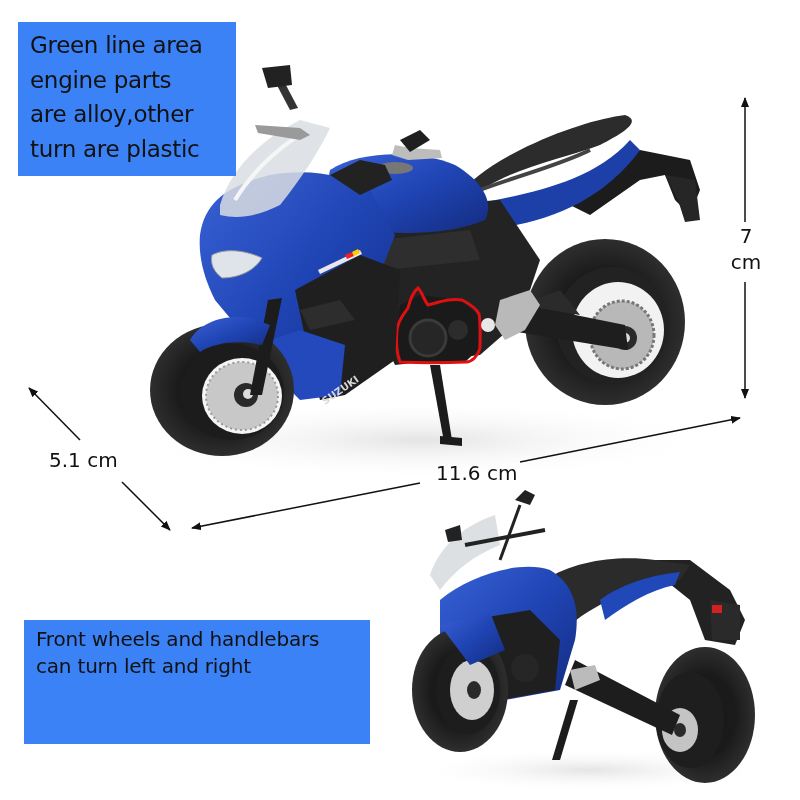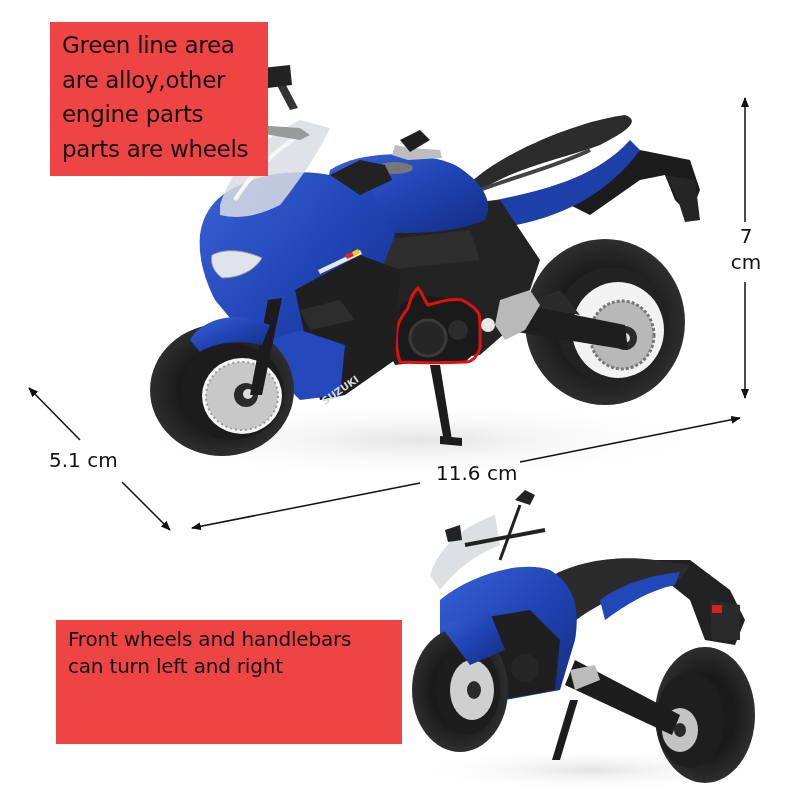--- a/index.html
+++ b/index.html
@@ -1,17 +1,17 @@
 <!DOCTYPE html>
 <html><head>
 <meta charset="utf-8">
 <style>
   html, body { margin:0; padding:0; background:#ffffff; }
   body { width:800px; height:800px; position:relative; overflow:hidden; font-family:"DejaVu Sans", "Liberation Sans", sans-serif; }
-  .green-box { position:absolute; background:#ef4444; color:#111;margin-left:32px; }
+  .green-box { position:absolute; background:#3b82f6; color:#111; }
   #top-box { left:18px; top:22px; width:218px; height:154px; padding:6px 0 0 12px; box-sizing:border-box; }
   #top-box .line { font-size:23px; line-height:34.5px; letter-spacing:-0.3px; white-space:nowrap; }
   #bottom-box { left:24px; top:620px; width:346px; height:124px; padding:6px 0 13px 12px; box-sizing:border-box; }
   #bottom-box .line { font-size:20px; line-height:27px; white-space:nowrap; letter-spacing:-0.2px; }
   #bottom-box .gap { height:10px; }
   .dim-label { position:absolute; font-size:20px; color:#111; white-space:nowrap; }
   #dim-width-label { left:49px; top:448px; }
   #dim-length-label { left:436px; top:461px; }
   #dim-height-label { left:724px; top:223px; text-align:center; width:44px; line-height:26px; }
   svg { position:absolute; left:0; top:0; }
@@ -166,23 +166,23 @@
     <line x1="122" y1="482" x2="170" y2="530" stroke="#111" stroke-width="1.5" marker-end="url(#arrowhead)"></line>
   </g>
   <g>
     <line x1="420" y1="483" x2="192" y2="528" stroke="#111" stroke-width="1.5" marker-end="url(#arrowhead)"></line>
     <line x1="520" y1="462" x2="740" y2="418" stroke="#111" stroke-width="1.5" marker-end="url(#arrowhead)"></line>
   </g>
 </svg>
 
 <div id="top-box" class="green-box">
   <div class="line">Green line area</div>
+  <div class="line">engine parts</div>
   <div class="line">are alloy,other</div>
-  <div class="line">engine parts</div>
-  <div class="line">parts are wheels</div>
+  <div class="line">turn are plastic</div>
 </div>
 
 <div id="dim-width-label" class="dim-label">5.1 cm</div>
 <div id="dim-length-label" class="dim-label">11.6 cm</div>
 <div id="dim-height-label" class="dim-label">
   <div>7</div>
   <div>cm</div>
 </div>
 
 <div id="bottom-box" class="green-box">

